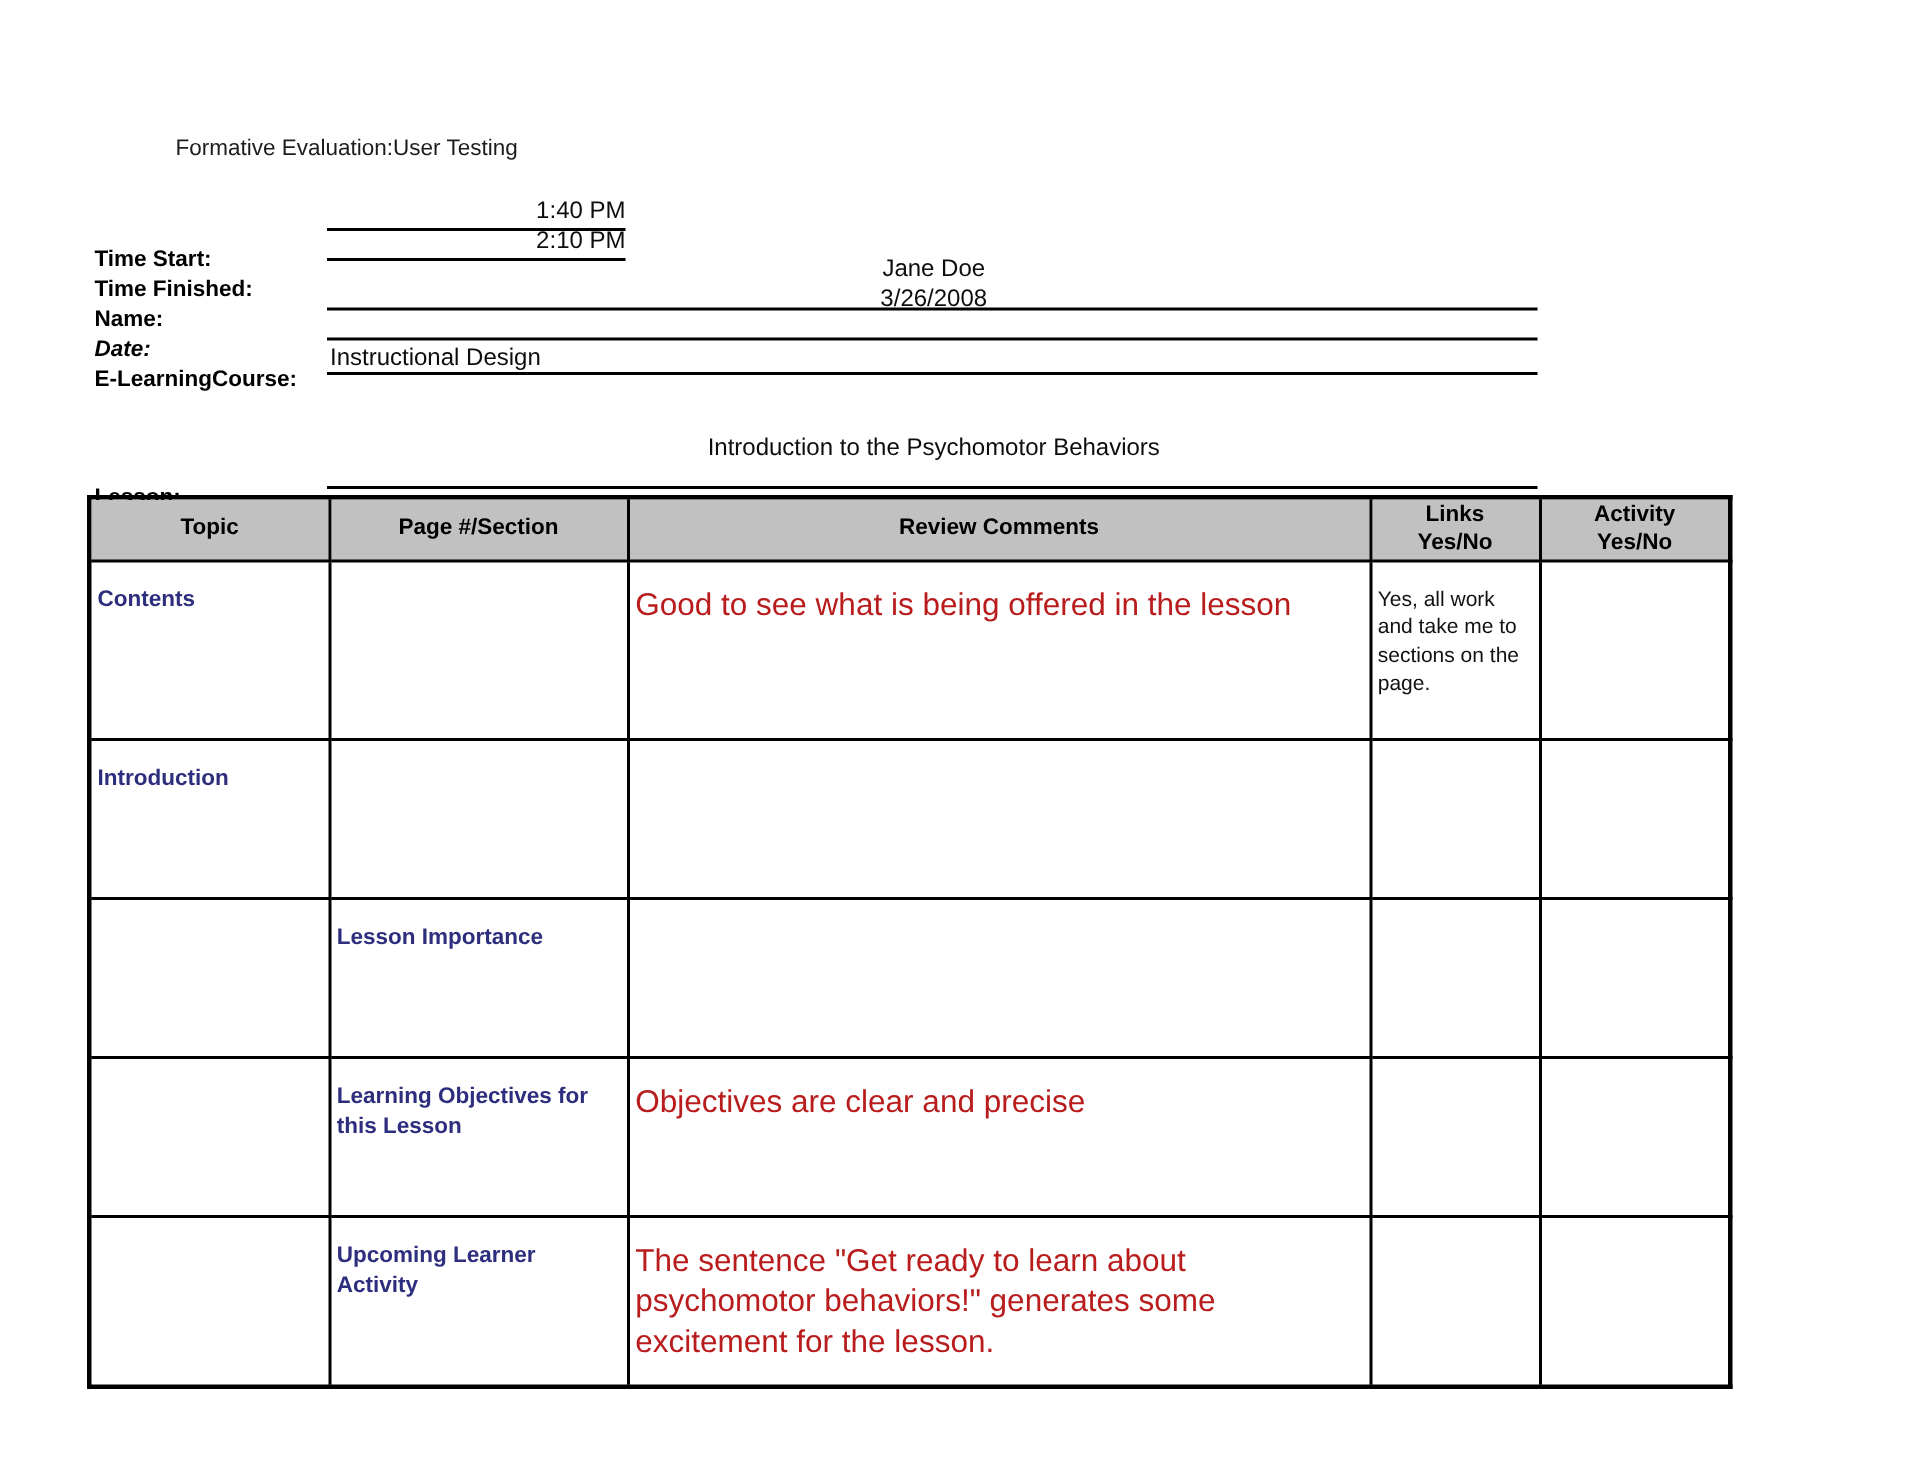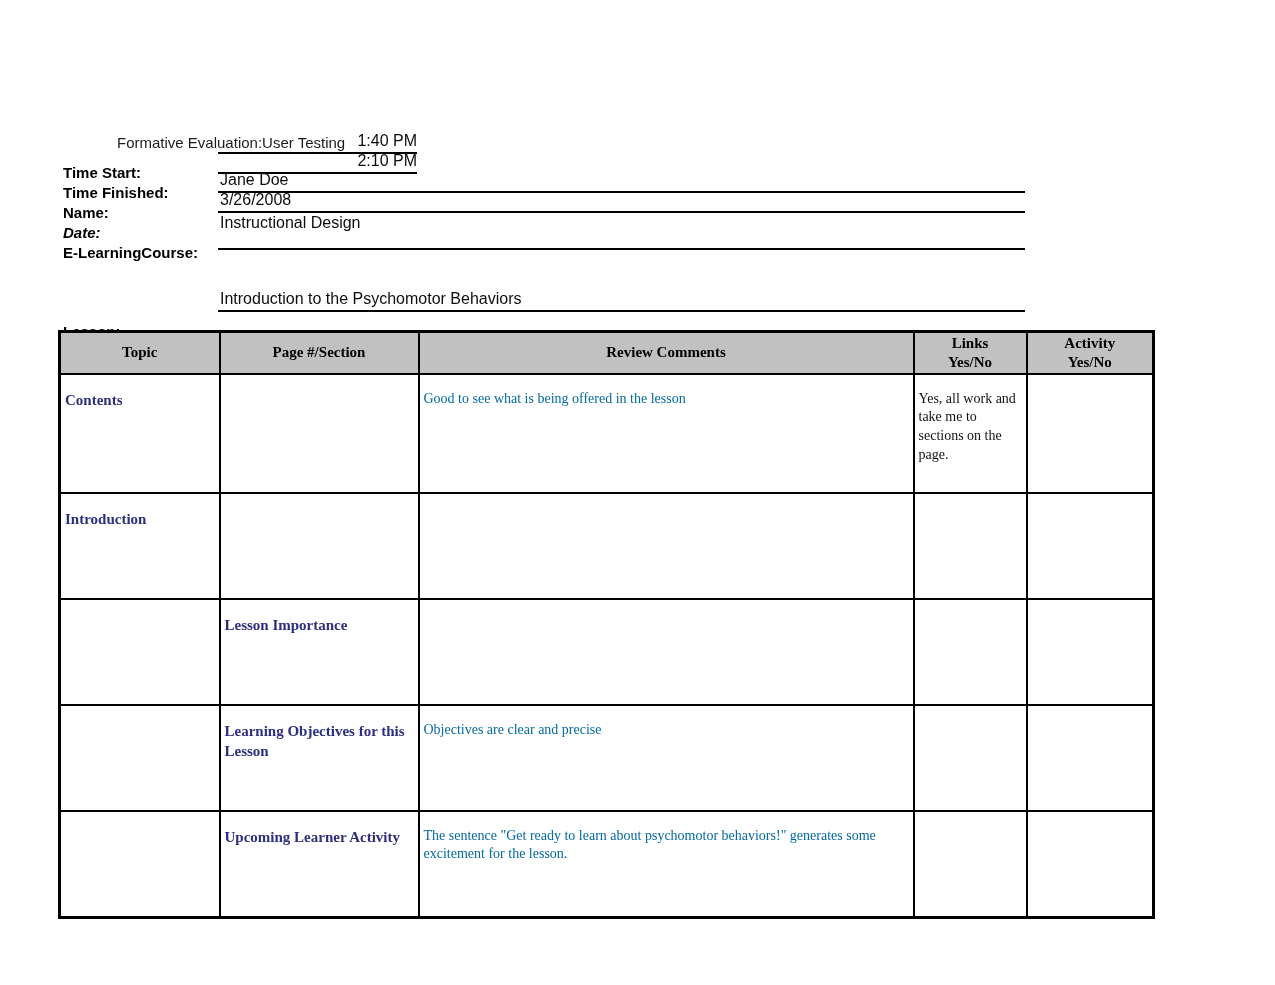--- a/index.html
+++ b/index.html
@@ -1,44 +1,43 @@
 <!DOCTYPE html>
 <html><head>
 <meta charset="utf-8">
 <style>
   html,body { margin:0; padding:0; background:#ffffff; }
   .page {
     position:relative; width:1275px; height:985px; background:#ffffff;
     font-family:"Liberation Sans", sans-serif; color:#000;
     overflow:hidden;
   }
-  .doc-title { position:absolute; left:117px; top:90px; font-size:15px; color:#1c1c1c;margin-top:44px; }
+  .doc-title { position:absolute; left:117px; top:90px; font-size:15px; color:#1c1c1c; }
   .flabel { position:absolute; left:63px; font-weight:bold; font-size:15px; color:#000; white-space:nowrap;margin-top:30px; }
   .fvalue { position:absolute; font-size:16px; color:#0d0d0d; white-space:nowrap; }
   .val-short { left:218px; width:199px; text-align:right; border-bottom:2px solid #000; padding-bottom:2px; }
   .val-long  { left:220px; width:803px; text-align:left; }
-  .val-long.underlined { left:218px; width:805px; padding-left:2px; border-bottom:2px solid #000; padding-bottom:2px; }
+  .val-long.underlined { left:218px; width:805px; padding-left:2px; border-bottom:2px solid #000; padding-bottom:16px;text-align:center; }
   .uline { position:absolute; border-bottom:2px solid #000; height:0; }
 
   .review-table {
     position:absolute; left:58px; top:330px;
     border-collapse:collapse; table-layout:fixed; width:1094px;
     border:3px solid #000;
-    font-family:Liberation Serif, serif;
   }
   .review-table th, .review-table td {
     border:2px solid #000; vertical-align:top; padding:15px 4px;
     overflow:hidden;
   }
   .review-table th {
     background:#c1c1c1; font-weight:bold; font-size:15px; color:#000;
     text-align:center; vertical-align:middle; height:34px; line-height:1.25; padding:1px 2px;
   }
   .topic-cell, .page-cell { color:#2e2e7e; font-weight:bold; font-size:15px; line-height:1.35; }
-  .review-cell { font-size:14px; color:#0369a1; line-height:1.3;border-radius:13px; }
+  .review-cell { font-size:21px; color:#b91c1c; line-height:1.3;border-radius:13px; }
   .links-cell { font-size:14px; color:#111; line-height:1.35; padding:1px 2px 1px 3px; }
   .activity-cell { font-size:14px; }
   .r0 td { height:87px; }
   .r1 td, .r2 td, .r3 td, .r4 td { height:74px; }
   .r5 td { height:76px; }
 </style>
 </head>
 <body>
 
 <div class="page">
@@ -49,21 +48,21 @@
   <div class="flabel" style="top:154px;">Time Finished:</div>
   <div class="flabel" style="top:174px;">Name:</div>
   <div class="flabel" style="top:194px;font-style:italic;">Date:</div>
   <div class="flabel" style="top:214px;">E-LearningCourse:</div>
   <div class="flabel" style="top:293px;">Lesson:</div>
 
   <div class="fvalue val-short" style="top:132px;">1:40 PM</div>
   <div class="fvalue val-short" style="top:152px;">2:10 PM</div>
   <div class="fvalue val-long underlined" style="top:171px;">Jane Doe</div>
   <div class="fvalue val-long underlined" style="top:191px;">3/26/2008</div>
-  <div class="fvalue val-long" style="top:214px;">Instructional Design</div>
+  <div class="fvalue val-long" style="top:230px;">Instructional Design</div>
   <div class="uline" style="left:218px; top:248px; width:807px;"></div>
   <div class="fvalue val-long underlined" style="top:290px;">Introduction to the Psychomotor Behaviors</div>
 
   <table class="review-table">
     <colgroup>
       <col style="width:160px">
         <col style="width:199px">
         <col style="width:495px">
         <col style="width:113px">
         <col style="width:127px">

